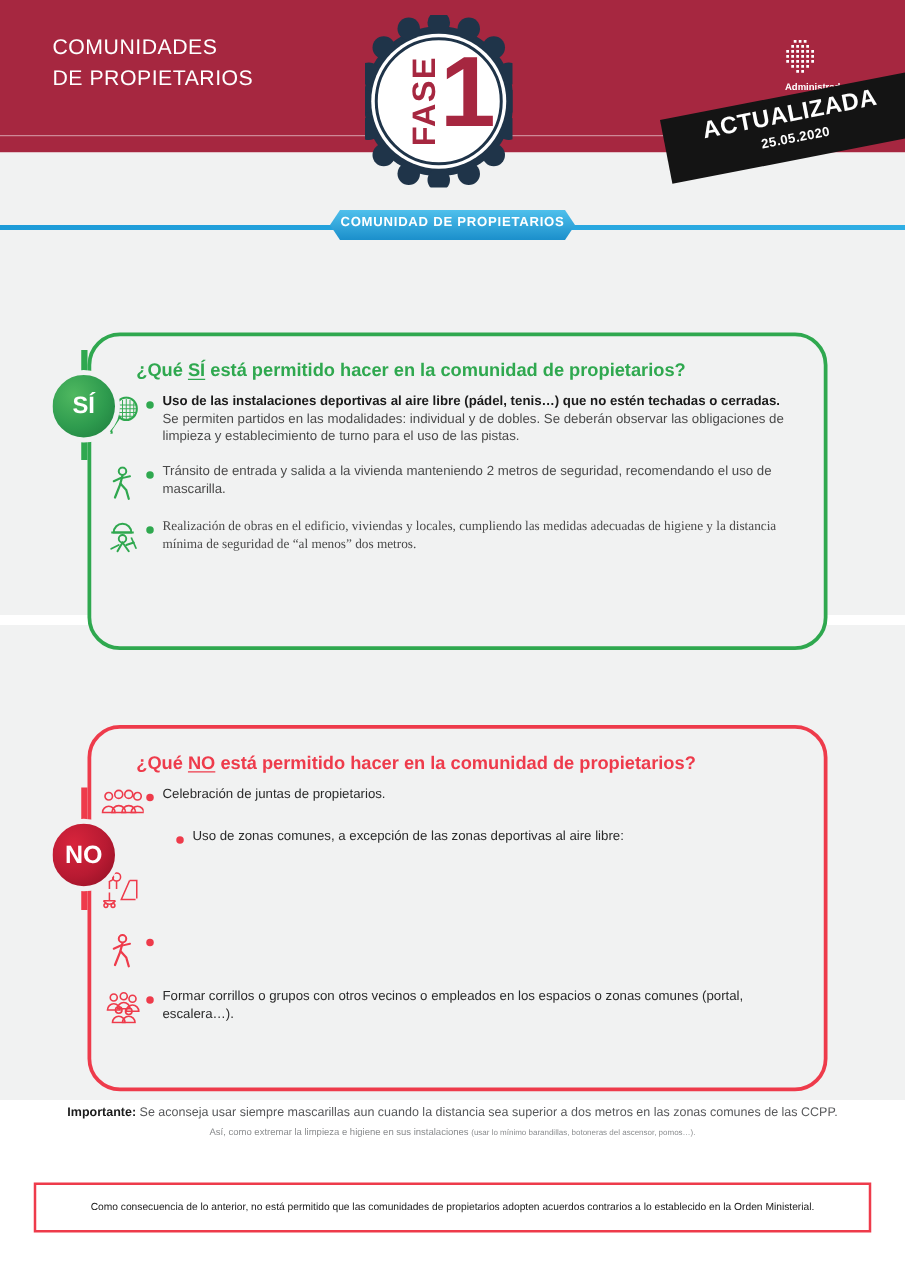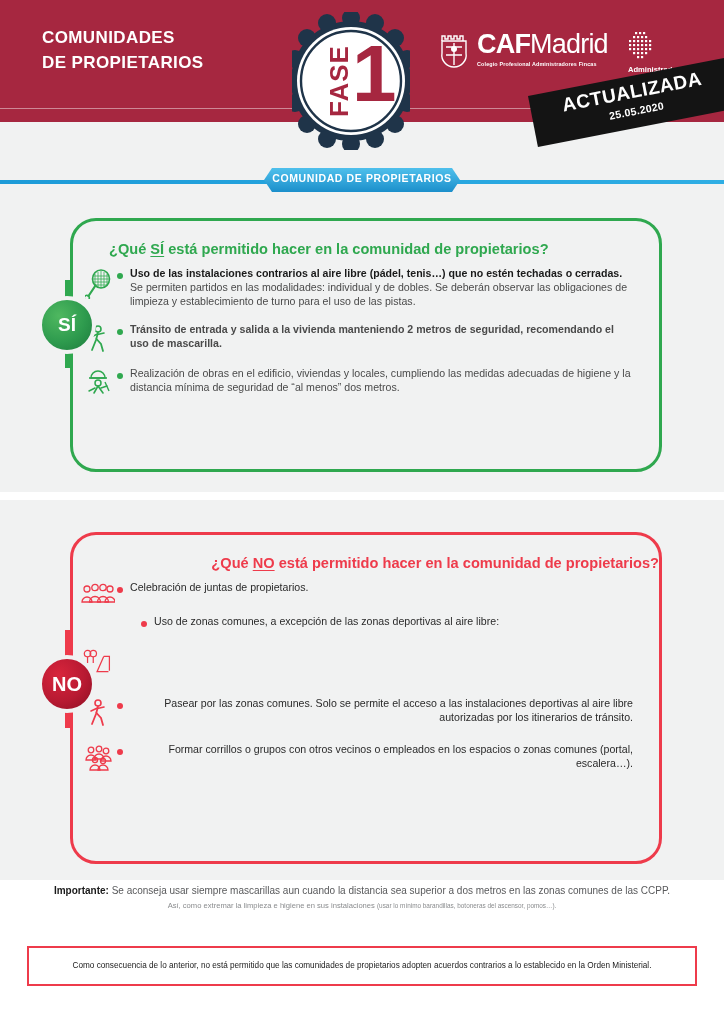--- a/index.html
+++ b/index.html
@@ -14,21 +14,21 @@
   
   .header {
     position:relative;
     width:724px; height:122px;
     background:#A62740;
     overflow:visible;
   }
   .header-title {
     position:absolute; left:42px; top:26px;
     color:#ffffff;
-    font-size:17px; font-weight:bold;
+    font-size:17px; font-weight:normal;
     letter-spacing:0.4px; line-height:1.45;
   }
   .header-title .l2 { display:block; }
 
   
   .fase-badge {
     position:absolute; left:292px; top:12px;
     width:118px; height:138px; z-index:20;
   }
   .fase-badge svg { display:block; width:118px; height:138px; }
@@ -114,29 +114,29 @@
     position:absolute; left:0; top:4px; width:196px;
     text-align:center; color:#ffffff;
     font-size:10.5px; font-weight:bold; letter-spacing:0.6px;
   }
 
   
   .panel {
     position:absolute;
     border-radius:26px;
     background:#F1F2F2;
+    margin-top:48px;
   }
   .panel-yes {
     left:70px; top:218px; width:592px; height:254px;
     border:3px solid #2FA84F;
   }
   .panel-no {
-    left:70px; top:532px; width:592px; height:332px;
+    left:70px; top:532px; width:592px; height:293px;
     border:3px solid #EE3B4B;
-    text-align:right;
   }
 
   .panel-title {
     font-size:14.6px; font-weight:bold;
     margin:20px 0 10px 36px;
   }
   .panel-yes .panel-title { color:#2FA84F; }
   .panel-no .panel-title { color:#EE3B4B; }
   .panel-title u { text-decoration:underline; text-underline-offset:2px; }
 
@@ -245,34 +245,20 @@
         <circle cx="15" cy="26" r="9"></circle>
           <circle cx="35" cy="11" r="9"></circle>
       </g>
       <circle cx="59" cy="69" r="54" fill="#ffffff"></circle>
       <circle cx="59" cy="69" r="50" fill="none" stroke="#1F3449" stroke-width="2.4"></circle>
     </svg>
     <div class="fase-word">FASE</div>
     <div class="fase-num">1</div>
   </div>
 
-  <div class="logo-caf">
-    <svg class="crest" viewBox="0 0 34 40" xmlns="http://www.w3.org/2000/svg">
-      <g fill="none" stroke="#ffffff" stroke-width="1.4">
-        <path d="M5 12 V7 h3 v3 h3 V7 h3 v3 h3 V7 h3 v3 h3 V7 h3 v5"></path>
-        <path d="M5 12 h24 v12 a12 12 0 0 1 -12 14 a12 12 0 0 1 -12 -14 z"></path>
-        <path d="M17 14 v22 M9 18 h16 M9 26 h16"></path>
-      </g>
-      <circle cx="17" cy="20" r="3" fill="#ffffff"></circle>
-    </svg>
-    <div class="caf-text">
-      <div class="caf-main"><span>CAF</span><span class="thin">Madrid</span></div>
-      <div class="caf-sub">Colegio Profesional Administradores Fincas</div>
-    </div>
-  </div>
 
   <div class="logo-afc">
     <svg class="dotgrid" viewBox="0 0 26 28" xmlns="http://www.w3.org/2000/svg">
       <g fill="#ffffff">
         <rect x="7" y="1" width="2.2" height="2.2"></rect>
           <rect x="11" y="1" width="2.2" height="2.2"></rect>
           <rect x="15" y="1" width="2.2" height="2.2"></rect>
         <rect x="5" y="5" width="2.2" height="2.2"></rect>
           <rect x="9" y="5" width="2.2" height="2.2"></rect>
           <rect x="13" y="5" width="2.2" height="2.2"></rect>
@@ -345,38 +331,38 @@
         <ellipse cx="16" cy="10" rx="8.5" ry="9" fill="none" stroke="#2FA84F" stroke-width="1.6"></ellipse>
         <g stroke="#2FA84F" stroke-width="0.8" opacity="0.95">
           <path d="M10 5 V16 M13 3 V18 M16 2 V19 M19 3 V18 M22 5 V16"></path>
           <path d="M8 7 H24 M7.5 10 H24.5 M8 13 H24 M10 16 H22"></path>
         </g>
         <path d="M10.5 16.5 L3.5 27" stroke="#2FA84F" stroke-width="2.2" stroke-linecap="round" fill="none"></path>
         <path d="M3.5 27 a2.6 2.6 0 1 0 0.2 0.2" stroke="#2FA84F" stroke-width="1.6" fill="none"></path>
       </svg>
     </div>
     <div class="dot"></div>
-    <p><b>Uso de las instalaciones contrarios al aire libre (pádel, tenis…) que no estén techadas o cerradas.</b><span> Se permiten partidos en las modalidades: individual y de dobles. Se deberán observar las obligaciones de limpieza y establecimiento de turno para el uso de las pistas.</span></p>
-  </div>
-
-  <div class="row" style="margin-top:14px;font-weight:bold;">
+    <p><b>Uso de las instalaciones deportivas al aire libre (pádel, tenis…) que no estén techadas o cerradas.</b><span> Se permiten partidos en las modalidades: individual y de dobles. Se deberán observar las obligaciones de limpieza y establecimiento de turno para el uso de las pistas.</span></p>
+  </div>
+
+  <div class="row" style="margin-top:14px;">
     <div class="icon-cell">
       <svg width="24" height="28" viewBox="0 0 24 28" xmlns="http://www.w3.org/2000/svg">
         <circle cx="12" cy="4" r="3" fill="none" stroke="#2FA84F" stroke-width="1.6"></circle>
         <path d="M12 7.5 L10 15 L6 25" fill="none" stroke="#2FA84F" stroke-width="1.8" stroke-linecap="round"></path>
         <path d="M10.5 14 L15 19 L17 26" fill="none" stroke="#2FA84F" stroke-width="1.8" stroke-linecap="round"></path>
         <path d="M11.5 9 L5 12" fill="none" stroke="#2FA84F" stroke-width="1.6" stroke-linecap="round"></path>
         <path d="M11.5 9.5 L18 8" fill="none" stroke="#2FA84F" stroke-width="1.6" stroke-linecap="round"></path>
       </svg>
     </div>
     <div class="dot"></div>
     <p>Tránsito de entrada y salida a la vivienda manteniendo 2 metros de seguridad, recomendando el uso de mascarilla.</p>
   </div>
 
-  <div class="row" style="margin-top:14px;">
+  <div class="row" style="margin-top:14px;font-family:Liberation Serif, serif;">
     <div class="icon-cell">
       <svg width="26" height="28" viewBox="0 0 26 28" xmlns="http://www.w3.org/2000/svg">
         <path d="M6 9 a7 7 0 0 1 14 0 z" fill="none" stroke="#2FA84F" stroke-width="1.6"></path>
         <path d="M4 9 H22" stroke="#2FA84F" stroke-width="1.6"></path>
         <circle cx="13" cy="14" r="3" fill="none" stroke="#2FA84F" stroke-width="1.5"></circle>
         <path d="M13 17 L9 24 M13 17 L18 24" fill="none" stroke="#2FA84F" stroke-width="1.6" stroke-linecap="round"></path>
         <path d="M10 19 L4 22 M16 19 L22 17" fill="none" stroke="#2FA84F" stroke-width="1.5" stroke-linecap="round"></path>
         <path d="M20 13 L24 22" stroke="#2FA84F" stroke-width="1.4"></path>
       </svg>
     </div>
@@ -438,21 +424,20 @@
     <div class="icon-cell">
       <svg width="24" height="28" viewBox="0 0 24 28" xmlns="http://www.w3.org/2000/svg">
         <circle cx="12" cy="4" r="3" fill="none" stroke="#EE3B4B" stroke-width="1.6"></circle>
         <path d="M12 7.5 L10 15 L6 25" fill="none" stroke="#EE3B4B" stroke-width="1.8" stroke-linecap="round"></path>
         <path d="M10.5 14 L15 19 L17 26" fill="none" stroke="#EE3B4B" stroke-width="1.8" stroke-linecap="round"></path>
         <path d="M11.5 9 L5 12" fill="none" stroke="#EE3B4B" stroke-width="1.6" stroke-linecap="round"></path>
         <path d="M11.5 9.5 L18 8" fill="none" stroke="#EE3B4B" stroke-width="1.6" stroke-linecap="round"></path>
       </svg>
     </div>
     <div class="dot"></div>
-    <p>Pasear por las zonas comunes. Solo se permite el acceso a las instalaciones deportivas al aire libre autorizadas por los itinerarios de tránsito.</p>
   </div>
 
   <div class="row" style="margin-top:16px;">
     <div class="icon-cell">
       <svg width="30" height="26" viewBox="0 0 30 26" xmlns="http://www.w3.org/2000/svg">
         <g fill="none" stroke="#EE3B4B" stroke-width="1.3">
           <circle cx="8" cy="5" r="2.8"></circle>
             <circle cx="16" cy="4" r="2.8"></circle>
             <circle cx="23" cy="6" r="2.8"></circle>
           <path d="M3 15 a5 5 0 0 1 10 0 z"></path>

